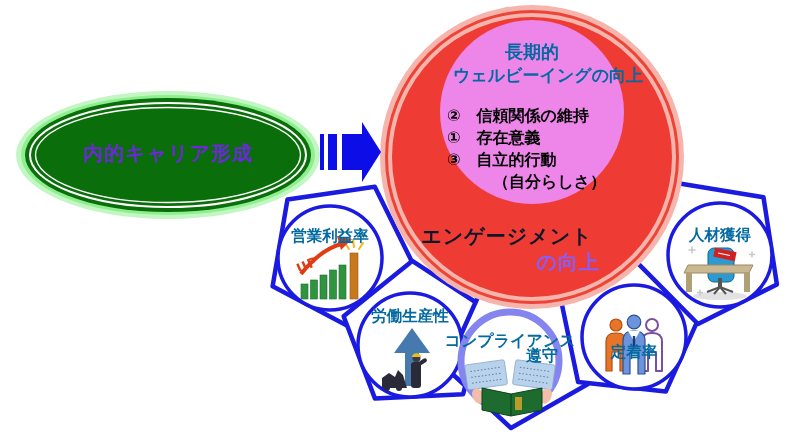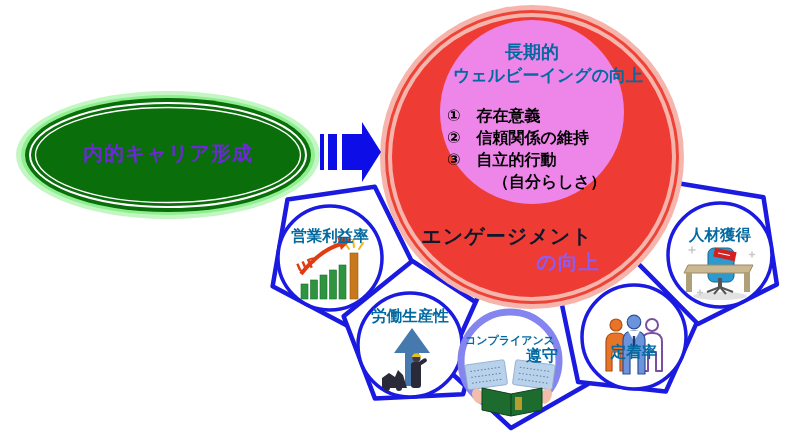--- a/index.html
+++ b/index.html
@@ -16,21 +16,21 @@
   .wb-title1{left:532px;top:52px;font-size:18px;}
   .wb-title2{left:532px;top:75px;font-size:17px;margin-left:16px;}
   .wb-points{
     position:absolute;left:447px;top:105px;font-weight:bold;
     font-size:16px;line-height:22px;color:#000;white-space:nowrap;
   }
   .wb-points .sub{padding-left:46px;}
   .eng1{left:507px;top:236px;font-size:20px;color:#0f172a;letter-spacing:1px;}
   .eng2{left:568px;top:262px;font-size:20px;color:#8b5cf6;letter-spacing:1px;}
   .out-label{font-size:15.5px;}
-  .out-label-sm{font-size:11px;}
+  .out-label-sm{font-size:16px;}
   .lblA{left:330px;top:237px;}
   .lblB{left:410px;top:317px;}
   .lblC1{left:510px;top:341px;}
   .lblC2{left:510px;top:356px;font-size:16px;margin-left:32px;}
   .lblD{left:634px;top:306px;margin-top:47px;}
   .lblE{left:720px;top:236px;}
   .up-text{font-size:13px;font-weight:bold;letter-spacing:1px;}
 </style>
 </head>
 <body>
@@ -165,22 +165,22 @@
       <path d="M342,134 H362 V122 L381,152 L362,182 V170 H342 Z"></path>
     </g>
   </svg>
 
   <div class="lbl oval-label">内的キャリア形成</div>
 
   <div class="lbl wb-title1">長期的</div>
   <div class="lbl wb-title2">ウェルビーイングの向上</div>
 
   <div class="wb-points">
+    <div>②　信頼関係の維持</div>
     <div>①　存在意義</div>
-    <div>②　信頼関係の維持</div>
     <div>③　自立的行動</div>
     <div class="sub">（自分らしさ）</div>
   </div>
 
   <div class="lbl eng1">エンゲージメント</div>
   <div class="lbl eng2">の向上</div>
 
   <div class="lbl out-label lblA">営業利益率</div>
   <div class="lbl out-label lblB">労働生産性</div>
   <div class="lbl out-label-sm lblC1">コンプライアンス</div>

